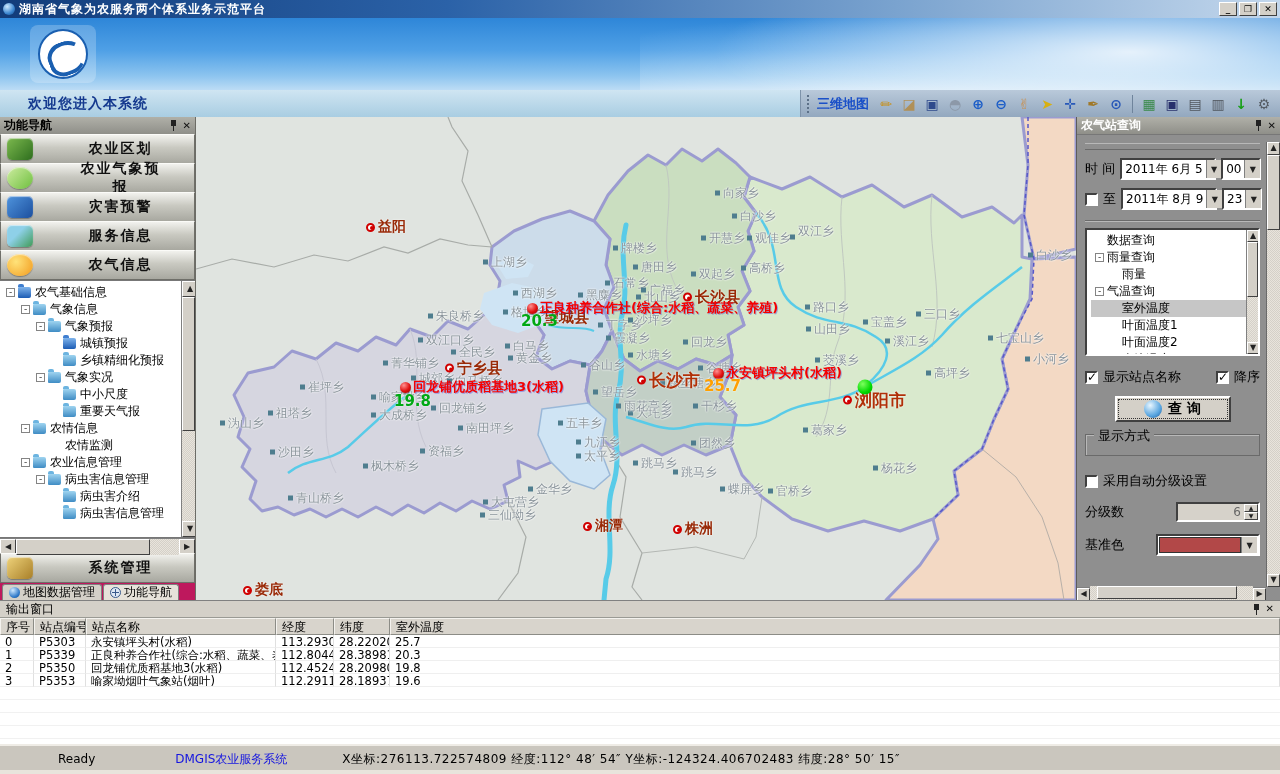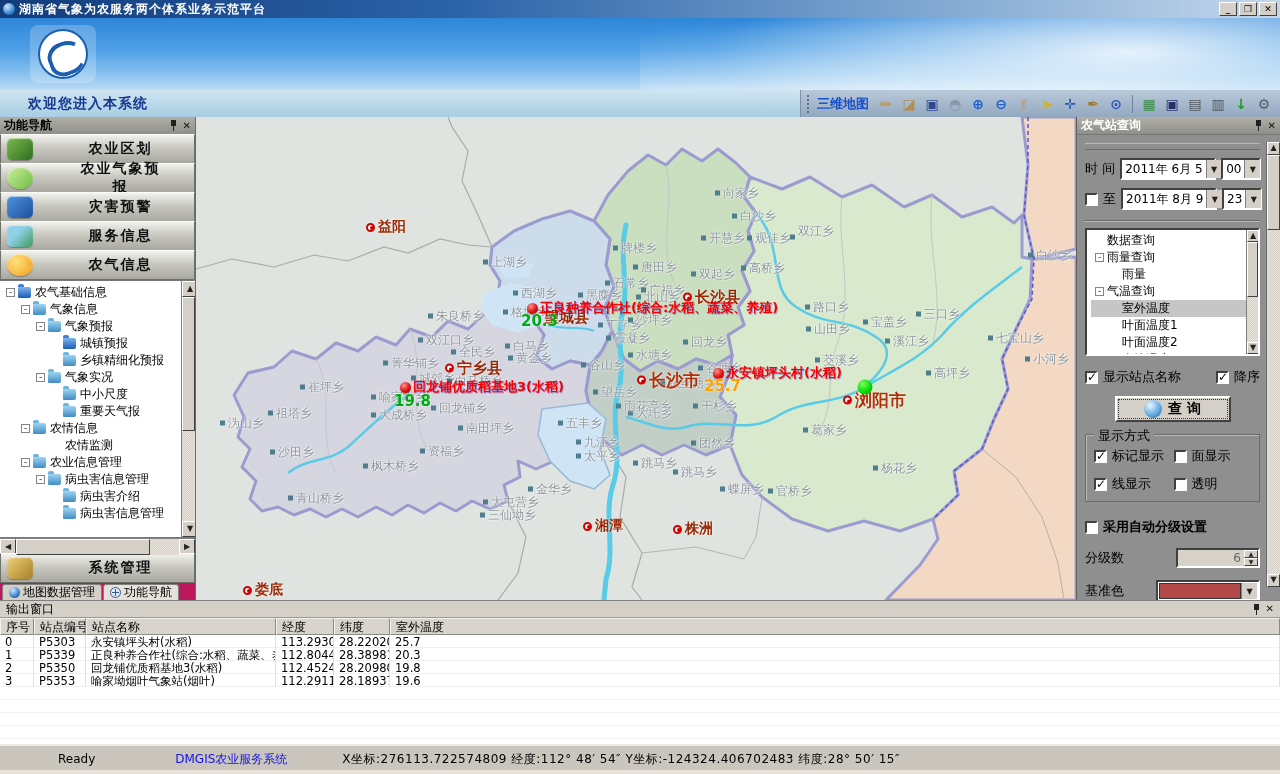--- a/index.html
+++ b/index.html
@@ -801,40 +801,22 @@
             <span class="cb"></span>
               <span>降序</span>
           </label>
         </div>
         <div class="query-btn">
           <span class="q-globe"></span>
           <span>查 询</span>
         </div>
         <div class="groupbox">
           <span class="gb-title">显示方式</span>
-          <div class="gb-grid">
-            <label class="cb-row checked">
-                <span class="cb"></span>
-                <span>标记显示</span>
-              </label>
-              <label class="cb-row">
-                <span class="cb"></span>
-                <span>面显示</span>
-              </label>
-              <label class="cb-row checked">
-                <span class="cb"></span>
-                <span>线显示</span>
-              </label>
-              <label class="cb-row">
-                <span class="cb"></span>
-                <span>透明</span>
-              </label>
-          </div>
-        </div>
-        <div class="rp-row" style="margin-top:16px;font-weight:bold;">
+        </div>
+        <div class="rp-row" style="margin-top:16px;">
           <label class="cb-row">
             <span class="cb"></span>
               <span>采用自动分级设置</span>
           </label>
         </div>
         <div class="rp-row" style="margin-top:12px;">
           <span class="rp-label">分级数</span>
           <span style="flex:1"></span>
           <span class="spin-field">
             <span class="spin-val">6</span>

